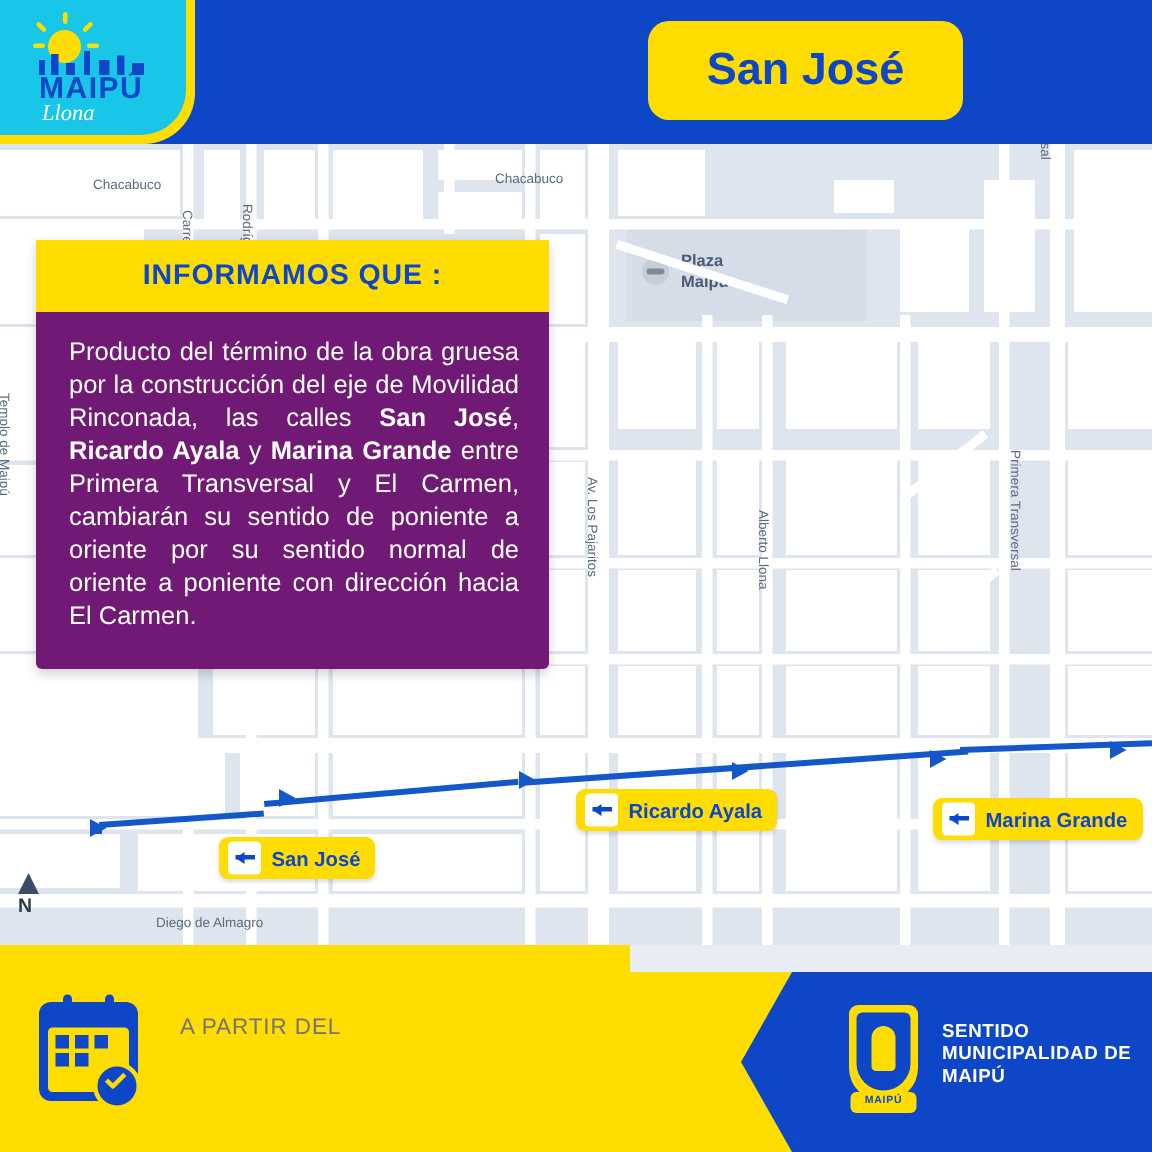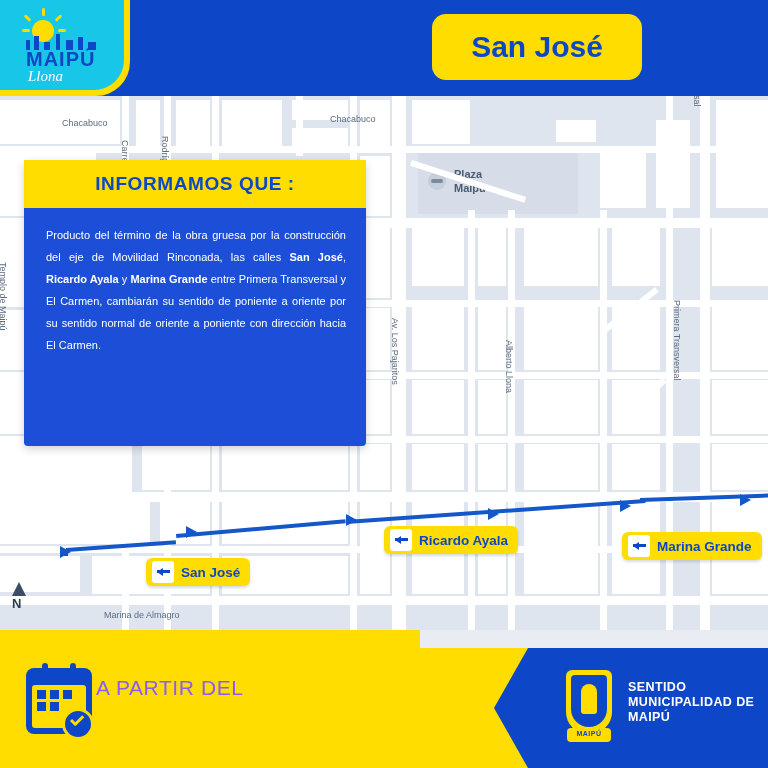--- a/index.html
+++ b/index.html
@@ -35,24 +35,24 @@
   .logo-city{position:absolute;left:26px;top:34px;width:74px;height:16px;}
   .spire{position:absolute;background:#0d47c8;}
   .logo-maipu{position:absolute;left:26px;top:48px;color:#0d47c8;font-size:20px;font-weight:bold;letter-spacing:1px;font-family:"Liberation Sans",sans-serif;}
   .logo-renace{position:absolute;left:28px;top:68px;color:#ffffff;font-size:15px;font-style:italic;font-family:"Liberation Serif",serif;}
   .hdr-line1{position:absolute;left:150px;top:22px;color:#ffffff;font-size:17px;font-weight:bold;letter-spacing:1.2px;}
   .hdr-line2{position:absolute;left:150px;top:44px;color:#ffdd00;font-size:25px;font-weight:bold;letter-spacing:1.2px;}
   .hdr-badge{position:absolute;left:432px;top:14px;width:210px;height:66px;background:#ffdd00;border-radius:14px;}
   .hdr-badge span{position:absolute;left:0;top:16px;width:210px;text-align:center;color:#0d47c8;font-size:30px;font-weight:bold;}
 
   
-  .card{position:absolute;left:24px;top:160px;width:342px;height:286px;background:#1d4ed8;border-radius:4px;box-shadow:0 3px 8px rgba(0,0,0,.18);}
+  .card{position:absolute;left:24px;top:160px;width:342px;height:286px;background:#701a75;border-radius:4px;box-shadow:0 3px 8px rgba(0,0,0,.18);}
   .card-top{position:absolute;left:0;top:0;width:342px;height:48px;background:#ffdd00;}
   .card-top span{position:absolute;left:0;top:13px;width:342px;text-align:center;color:#0d47c8;font-size:19px;font-weight:bold;letter-spacing:.6px;}
-  .card-body{position:absolute;left:22px;top:64px;width:300px;color:#ffffff;font-size:11px;line-height:22px;text-align:justify;}
+  .card-body{position:absolute;left:22px;top:64px;width:300px;color:#ffffff;font-size:17px;line-height:22px;text-align:justify;}
   .card-body b{color:#ffffff;}
 
   
   .flow{position:absolute;height:4px;background:#1457c8;}
   .arrow-head{position:absolute;width:0;height:0;border-top:6px solid transparent;border-bottom:6px solid transparent;border-right:11px solid #1457c8;}
 
   
   .pill{position:absolute;height:28px;background:#ffdd00;border-radius:6px;display:flex;align-items:center;padding:0 10px 0 6px;box-shadow:0 2px 3px rgba(0,0,0,.14);}
   .pill .ar{width:22px;height:22px;background:#ffffff;border-radius:3px;margin-right:7px;position:relative;}
   .pill .ar:before{content:"";position:absolute;left:5px;top:9px;width:13px;height:3px;background:#0d47c8;}
@@ -69,21 +69,21 @@
   .footer-blue{position:absolute;left:528px;top:648px;width:240px;height:120px;background:#0d47c8;}
   .footer-blue:before{content:"";position:absolute;left:-34px;top:0;width:0;height:0;border-top:60px solid transparent;border-bottom:60px solid transparent;border-right:34px solid #0d47c8;}
   .fyellow-strip{position:absolute;left:0;top:630px;width:420px;height:20px;background:#ffdd00;}
   .cal{position:absolute;left:26px;top:668px;width:66px;height:66px;background:#0d47c8;border-radius:8px;}
   .cal .ring{position:absolute;top:-5px;width:6px;height:10px;background:#0d47c8;border-radius:3px;}
   .cal .sheet{position:absolute;left:6px;top:17px;width:54px;height:43px;background:#ffdd00;border-radius:3px;}
   .cal .sq{position:absolute;width:9px;height:9px;background:#0d47c8;}
   .cal .chk{position:absolute;left:36px;top:40px;width:26px;height:26px;border-radius:50%;background:#0d47c8;border:3px solid #ffdd00;}
   .cal .chk:before{content:"";position:absolute;left:5px;top:10px;width:7px;height:3px;background:#ffdd00;transform:rotate(45deg);}
   .cal .chk:after{content:"";position:absolute;left:8px;top:8px;width:12px;height:3px;background:#ffdd00;transform:rotate(-45deg);}
-  .f-apartir{position:absolute;left:96px;top:676px;color:#8b5cf6;font-size:21px;letter-spacing:.6px;}
+  .f-apartir{position:absolute;left:120px;top:676px;color:#737373;font-size:15px;letter-spacing:.6px;}
   .f-date{position:absolute;left:112px;top:700px;color:#ffffff;font-size:31px;font-weight:bold;}
   .crest{position:absolute;left:566px;top:666px;width:46px;height:84px;}
   .crest .shield{position:absolute;left:0;top:4px;width:46px;height:64px;background:#ffdd00;border-radius:6px 6px 22px 22px;}
   .crest .inner{position:absolute;left:5px;top:9px;width:36px;height:52px;background:#0d47c8;border-radius:4px 4px 18px 18px;}
   .crest .fig{position:absolute;left:15px;top:18px;width:16px;height:30px;background:#ffdd00;border-radius:8px 8px 3px 3px;}
   .crest .ribbon{position:absolute;left:1px;top:62px;width:44px;height:14px;background:#ffdd00;border-radius:4px;}
   .crest .ribbon span{position:absolute;left:0;top:2px;width:44px;text-align:center;color:#0d47c8;font-size:7px;font-weight:bold;letter-spacing:.5px;}
   .muni{position:absolute;left:628px;top:680px;width:130px;color:#ffffff;font-size:12.5px;font-weight:bold;line-height:15px;letter-spacing:.4px;}
 
   
@@ -214,21 +214,21 @@
 
     <div class="maplabel" style="left:62px;top:118px;">Chacabuco</div>
     <div class="maplabel" style="left:330px;top:114px;">Chacabuco</div>
     <div class="maplabel rot" style="left:702px;top:26px;transform:rotate(90deg);">Primera Transversal</div>
     <div class="maplabel rot" style="left:682px;top:300px;transform:rotate(90deg);">Primera Transversal</div>
     <div class="maplabel rot" style="left:400px;top:318px;transform:rotate(90deg);">Av. Los Pajaritos</div>
     <div class="maplabel rot" style="left:514px;top:340px;transform:rotate(90deg);">Alberto Llona</div>
     <div class="maplabel rot" style="left:130px;top:140px;transform:rotate(90deg);">Carrera</div>
     <div class="maplabel rot" style="left:170px;top:136px;transform:rotate(90deg);">Rodríguez</div>
     <div class="maplabel rot" style="left:8px;top:262px;transform:rotate(90deg);">Templo de Maipú</div>
-    <div class="maplabel" style="left:104px;top:610px;">Marina de Almagro</div>
+    <div class="maplabel" style="left:104px;top:610px;">Diego de Almagro</div>
 
     <div class="flow" style="left:60px;top:552px;width:8px;transform:rotate(0deg);"></div>
     <div class="flow" style="left:66px;top:548px;width:110px;transform:rotate(-4deg);transform-origin:left top;"></div>
     <div class="flow" style="left:176px;top:534px;width:170px;transform:rotate(-5deg);transform-origin:left top;"></div>
     <div class="flow" style="left:346px;top:520px;width:300px;transform:rotate(-4deg);transform-origin:left top;"></div>
     <div class="flow" style="left:640px;top:498px;width:128px;transform:rotate(-2deg);transform-origin:left top;"></div>
 
     <div class="arrow-head" style="left:60px;top:546px;transform:rotate(180deg);"></div>
     <div class="arrow-head" style="left:186px;top:526px;transform:rotate(180deg);"></div>
     <div class="arrow-head" style="left:346px;top:514px;transform:rotate(180deg);"></div>

